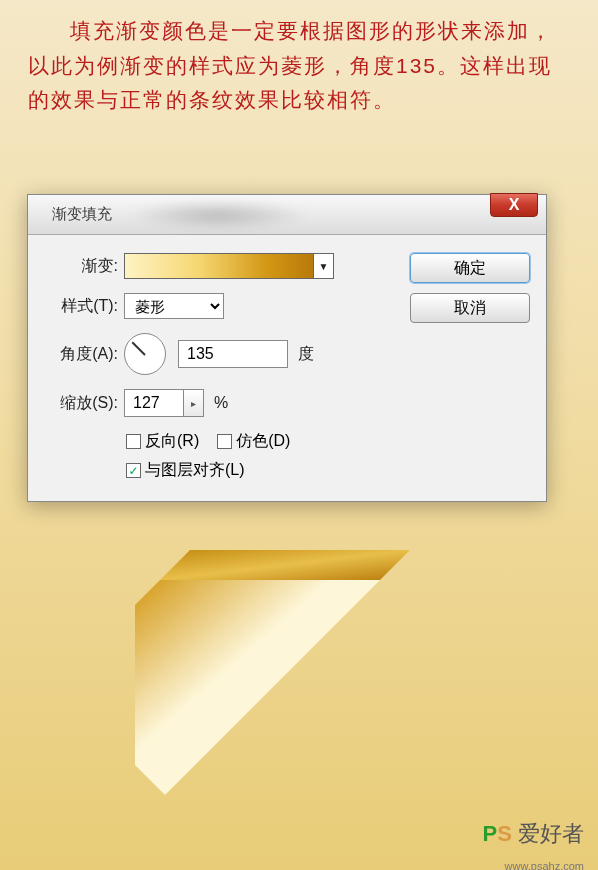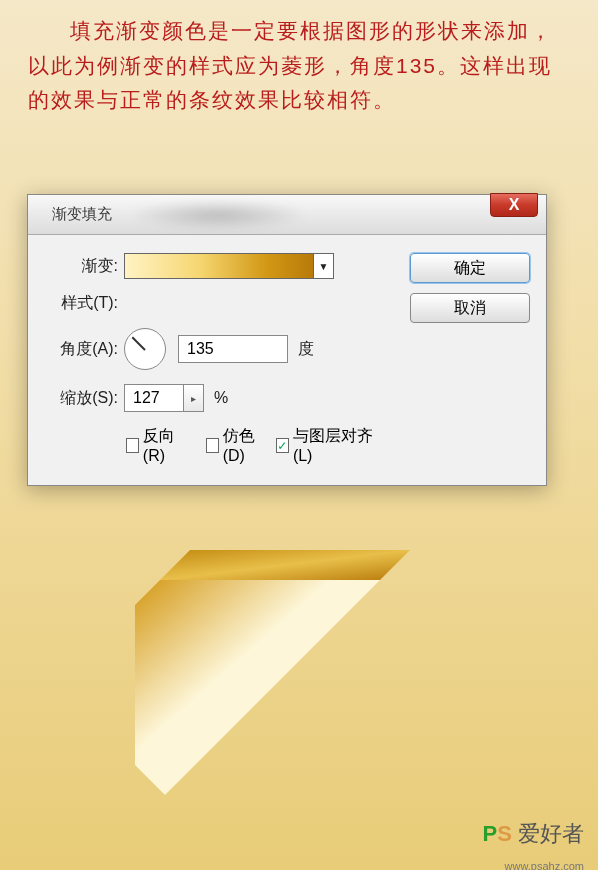--- a/index.html
+++ b/index.html
@@ -157,21 +157,21 @@
       display: flex;
       align-items: center;
       justify-content: center;
       font-size: 10px;
       cursor: pointer;
       color: #555;
     }
     .checks {
       margin-left: 82px;
       display: flex;
-      flex-direction: row;
+      flex-direction: column;
       gap: 8px;
       font-size: 16px;
     }
     .check-row { display: flex; gap: 18px; }
     .check-item { display: flex; align-items: center; gap: 4px; cursor: pointer; }
     .checkbox {
       width: 15px;
       height: 15px;
       border: 1px solid #666;
       background: #fff;
@@ -252,20 +252,23 @@
       <div class="row">
         <span class="row-label">渐变:</span>
         <div class="gradient-swatch"></div>
         <div class="gradient-dd">
           <span>▼</span>
         </div>
       </div>
 
       <div class="row">
         <span class="row-label">样式(T):</span>
+        <select class="style-select">
+          <option>菱形</option>
+        </select>
       </div>
 
       <div class="row">
         <span class="row-label">角度(A):</span>
         <div class="angle-dial">
           <div class="angle-pointer"></div>
         </div>
         <input class="num-input" value="135" style="">
         <span class="unit">度</span>
       </div>

